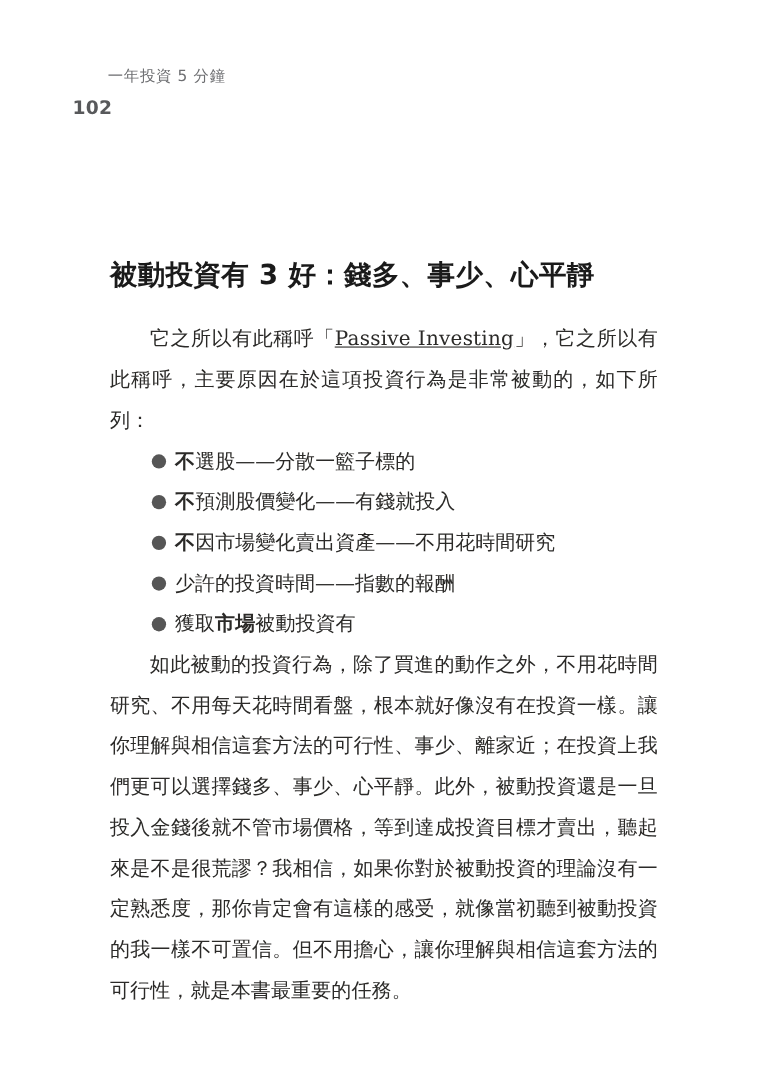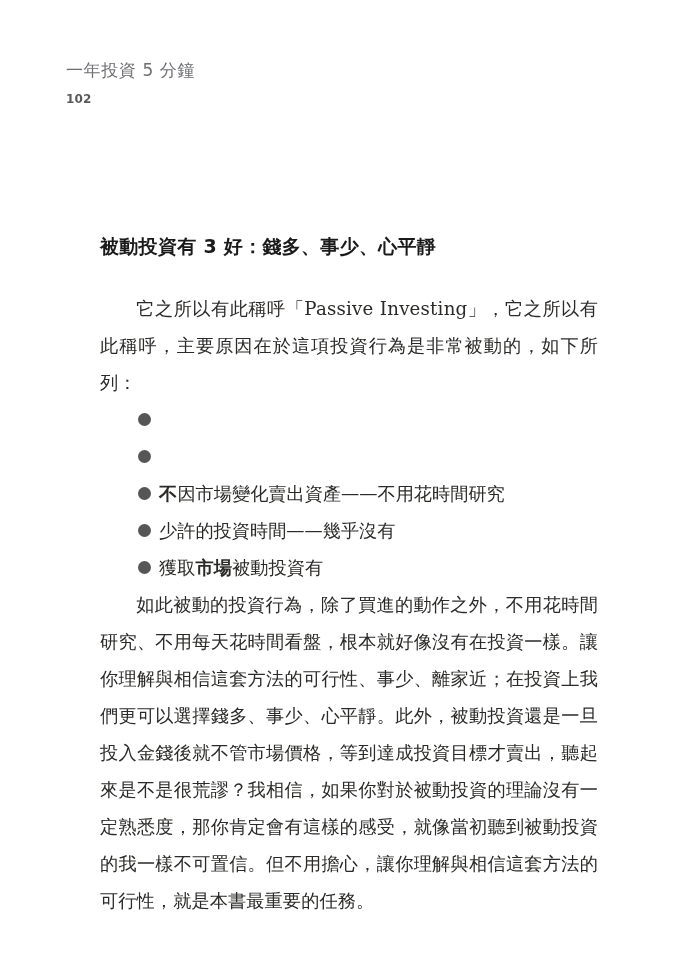--- a/index.html
+++ b/index.html
@@ -24,44 +24,45 @@
 
   
   .running-head {
     position: absolute;
     left: 66px;
     top: 62px;
     width: 400px;
   }
   .running-head-title {
     font-family: "DejaVu Sans", "Liberation Sans", sans-serif;
-    font-size: 17px;
+    font-size: 14px;
     letter-spacing: 0.6px;
     color: #6d6e71;
     line-height: 16px;
     white-space: nowrap;
+    margin-left: 32px;
   }
   .folio {
     font-family: "DejaVu Sans", "Liberation Sans", sans-serif;
-    font-size: 12px;
+    font-size: 17px;
     font-weight: bold;
     color: #58595b;
     line-height: 16px;
     margin-top: 13px;
     letter-spacing: 0.2px;
   }
 
   
   .section-heading {
     position: absolute;
     left: 100px;
     top: 218px;
     width: 500px;
     font-family: "DejaVu Sans", "Liberation Sans", sans-serif;
-    font-size: 19px;
+    font-size: 25px;
     font-weight: bold;
     letter-spacing: 0.3px;
     color: #1a1a1a;
     line-height: 30px;
     white-space: nowrap;
   }
 
   
   .column {
     position: absolute;
@@ -80,20 +81,21 @@
     color: #2b2a28;
     letter-spacing: 0.1px;
   }
   p.body-para .indent {
     display: inline-block;
     width: 36px;
   }
   .latin {
     font-family: "DejaVu Serif", "Liberation Serif", serif;
     letter-spacing: 0.2px;
+    text-decoration: underline;
   }
 
   
   ul.bullet-list {
     list-style: none;
     margin: 0;
     padding: 0;
   }
   ul.bullet-list li {
     position: relative;
@@ -138,31 +140,33 @@
 
   <div class="column">
 
     <p class="body-para">
       <span class="indent"></span><span>它之所以有此稱呼「</span><span class="latin">Passive Investing</span><span>」，它之所以有此稱呼，主要原因在於這項投資行為是非常被動的，如下所列：</span>
     </p>
 
     <ul class="bullet-list">
       <li>
         <span class="dot"></span>
+        <span class="li-text"><span class="hei-bold">不</span><span>選股——分散一籃子標的</span></span>
       </li>
       <li>
         <span class="dot"></span>
+        <span class="li-text"><span class="hei-bold">不</span><span>預測股價變化——有錢就投入</span></span>
       </li>
       <li>
         <span class="dot"></span>
         <span class="li-text"><span class="hei-bold">不</span><span>因市場變化賣出資產——不用花時間研究</span></span>
       </li>
       <li>
         <span class="dot"></span>
-        <span class="li-text"><span class="hei-bold"></span><span>少許的投資時間——幾乎沒有</span></span>
+        <span class="li-text"><span class="hei-bold"></span><span>少許的投資時間——指數的報酬</span></span>
       </li>
       <li>
         <span class="dot"></span>
         <span class="li-text"><span>獲取</span><span class="hei-bold">市場</span><span>被動投資有</span></span>
       </li>
     </ul>
 
     <p class="body-para">
       <span class="indent"></span><span>如此被動的投資行為，除了買進的動作之外，不用花時間研究、不用每天花時間看盤，根本就好像沒有在投資一樣。讓你理解與相信這套方法的可行性、事少、離家近；在投資上我們更可以選擇錢多、事少、心平靜。此外，被動投資還是一旦投入金錢後就不管市場價格，等到達成投資目標才賣出，聽起來是不是很荒謬？我相信，如果你對於被動投資的理論沒有一定熟悉度，那你肯定會有這樣的感受，就像當初聽到被動投資的我一樣不可置信。但不用擔心，讓你理解與相信這套方法的可行性，就是本書最重要的任務。</span>
     </p>

